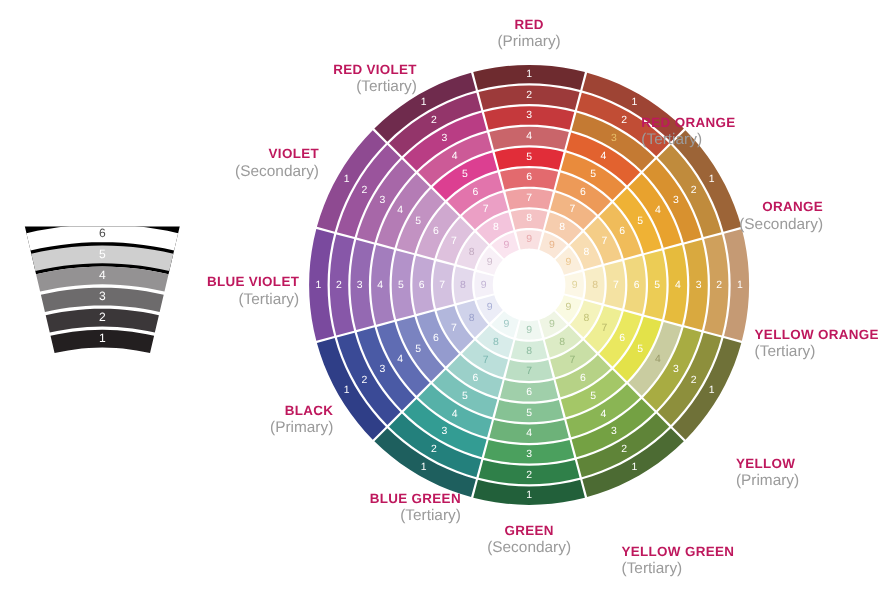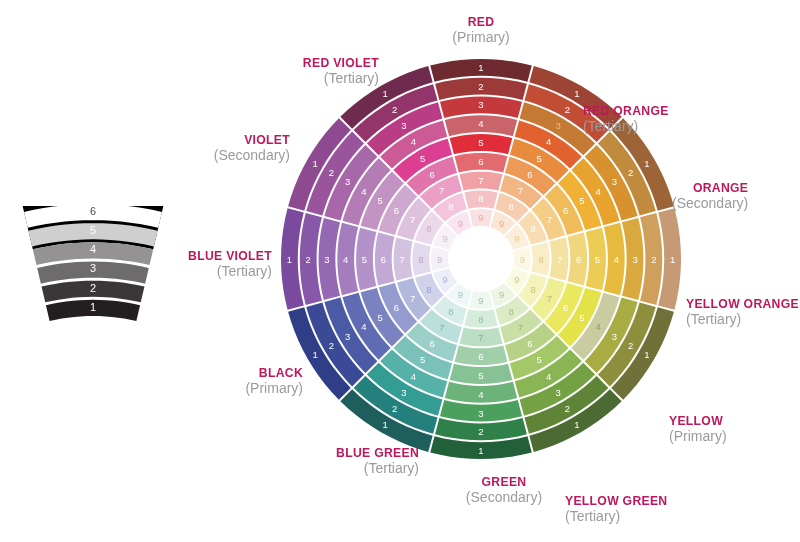--- a/index.html
+++ b/index.html
@@ -349,21 +349,21 @@
           <span class="lbl-cat">(Tertiary)</span>
         </div>
         <div class="wheel-label al-l" style="left: 669px; top: 367px;">
           <span class="lbl-name">YELLOW</span>
           <span class="lbl-cat">(Primary)</span>
         </div>
         <div class="wheel-label al-l" style="left: 565px; top: 447px;">
           <span class="lbl-name">YELLOW GREEN</span>
           <span class="lbl-cat">(Tertiary)</span>
         </div>
-        <div class="wheel-label al-c" style="left: 481px; top: 476px; margin-left: 23px;">
+        <div class="wheel-label al-c" style="left: 481px; top: 476px;">
           <span class="lbl-name">GREEN</span>
           <span class="lbl-cat">(Secondary)</span>
         </div>
         <div class="wheel-label al-r" style="left: 419px; top: 447px;">
           <span class="lbl-name">BLUE GREEN</span>
           <span class="lbl-cat">(Tertiary)</span>
         </div>
         <div class="wheel-label al-r" style="left: 303px; top: 367px;">
           <span class="lbl-name">BLACK</span>
           <span class="lbl-cat">(Primary)</span>

